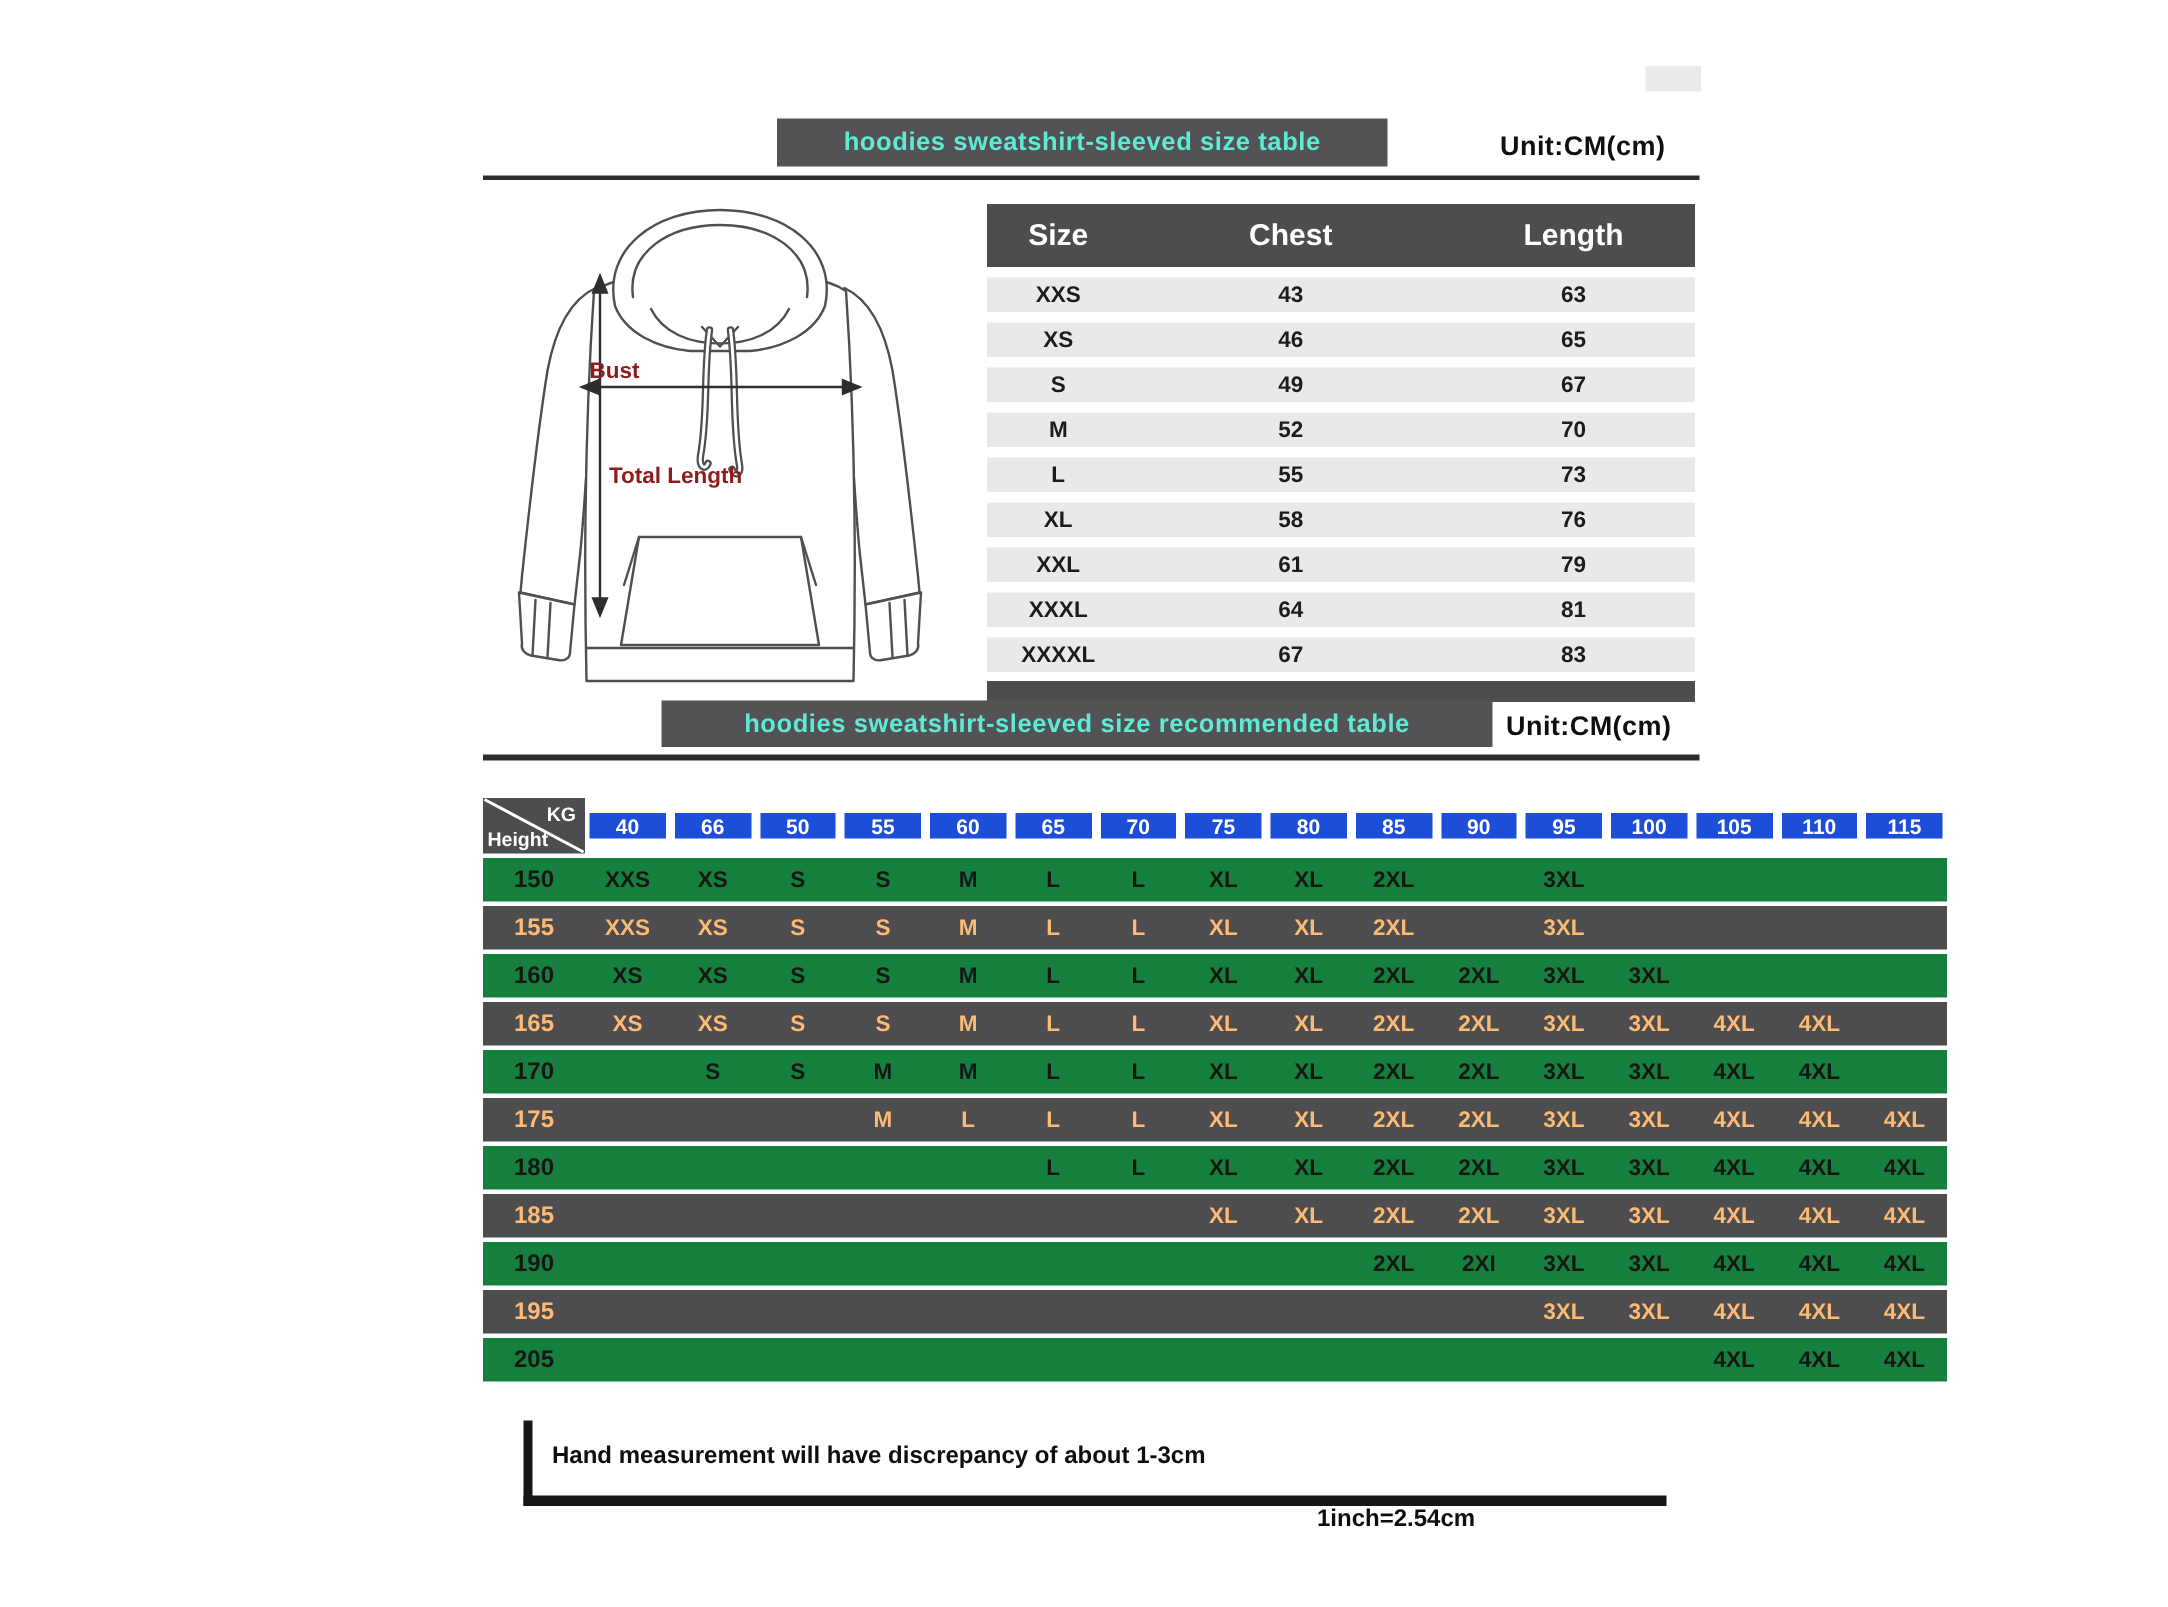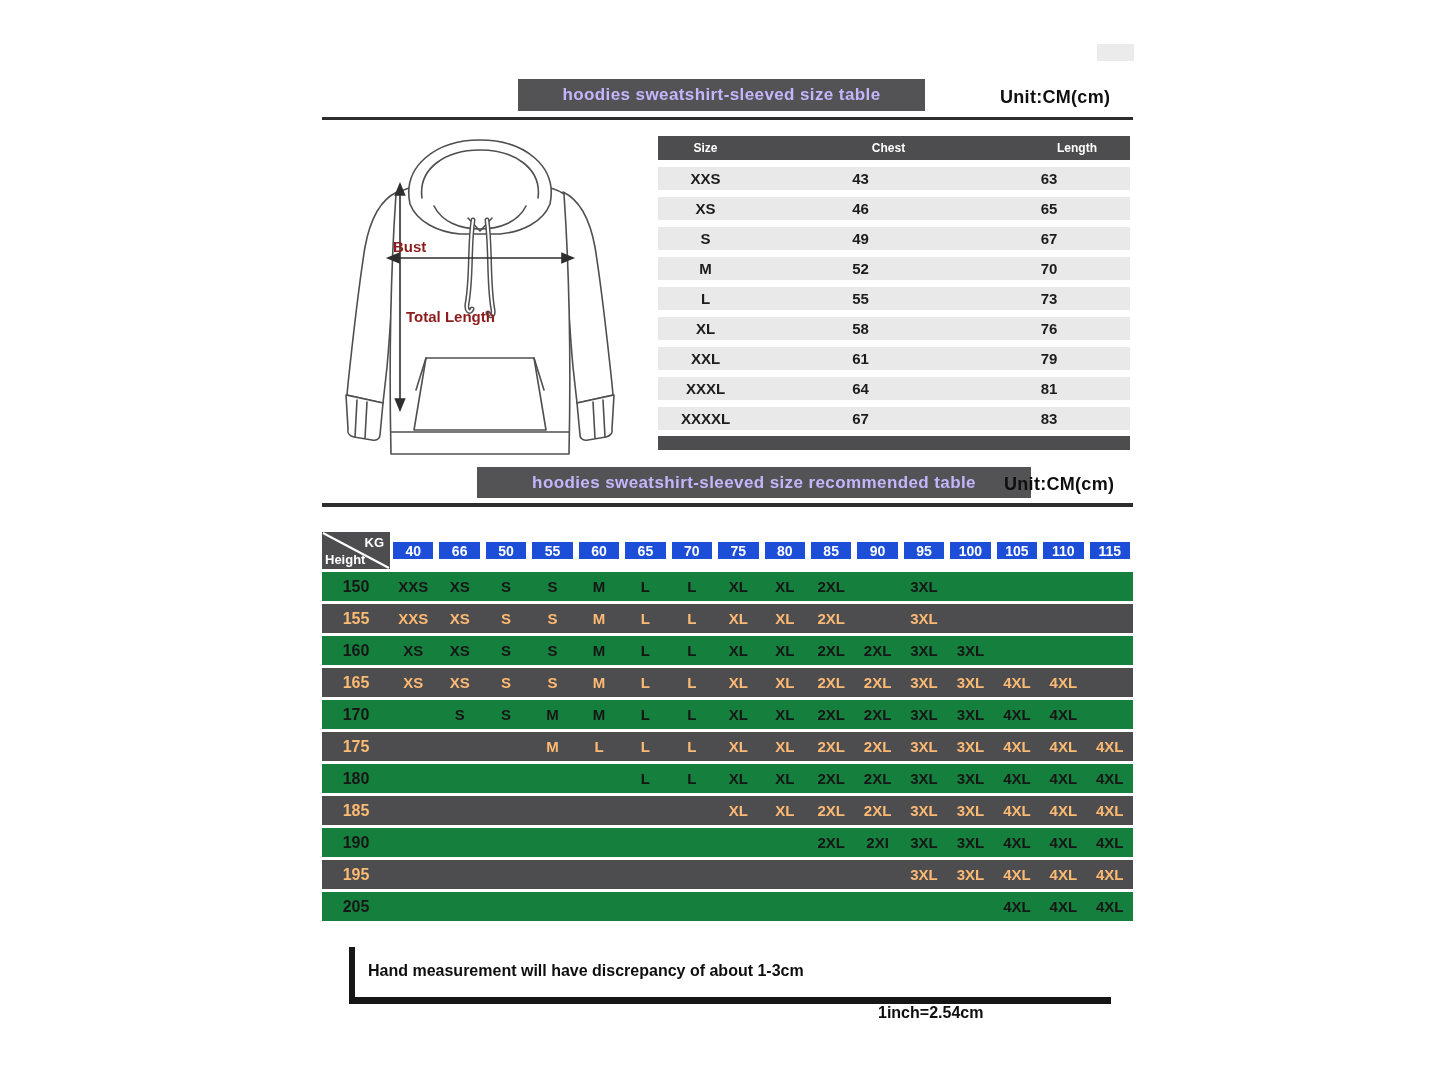--- a/index.html
+++ b/index.html
@@ -1,34 +1,34 @@
 <!DOCTYPE html>
 <html><head>
 <meta charset="utf-8">
 <style>
   html,body{margin:0;padding:0;background:#ffffff;}
   body{font-family:"Liberation Sans","DejaVu Sans",sans-serif;}
   .canvas{position:relative;width:1445px;height:1071px;background:#fff;overflow:hidden;margin:0 auto;}
   .abs{position:absolute;}
-  .titlebar{background:#535355;color:#c4b5fd;font-weight:bold;font-size:17px;
+  .titlebar{background:#535355;color:#5eead4;font-weight:bold;font-size:17px;
             display:flex;align-items:center;justify-content:center;letter-spacing:.4px;}
   .unit{font-weight:bold;font-size:18px;color:#0f0f0f;letter-spacing:.3px;}
   .divider{background:#2d2d2d;}
   .artifact{background:#e6e6e6;opacity:.8;}
 
   
   .t1{left:658px;top:136px;width:472px;}
-  .t1-head{display:grid;grid-template-columns:95px 215px 1fr;background:#4d4d4f;height:24px;
-           color:#fff;font-weight:bold;font-size:12px;align-items:center;text-align:center;gap:28px;}
+  .t1-head{display:grid;grid-template-columns:95px 215px 1fr;background:#4d4d4f;height:42px;
+           color:#fff;font-weight:bold;font-size:20px;align-items:center;text-align:center;}
   .t1-row{display:grid;grid-template-columns:95px 215px 1fr;background:#e9e9e9;height:23px;margin-top:7px;
           align-items:center;text-align:center;font-weight:bold;font-size:15px;color:#1c1c1c;}
   .t1-endbar{height:14px;background:#4d4d4f;margin-top:6px;}
 
   
-  .rec{left:322px;top:532px;width:811px;}
+  .rec{left:322px;top:532px;width:976px;}
   .rec-head{display:grid;grid-template-columns:68px repeat(16,1fr);height:37px;}
   .corner{background:#4d4d4f;position:relative;color:#fff;}
   .corner .kg{position:absolute;top:3px;right:6px;font-size:13px;font-weight:bold;}
   .corner .hei{position:absolute;bottom:2px;left:3px;font-size:13px;font-weight:bold;}
   .corner svg{position:absolute;left:0;top:0;}
   .wcell{background:#1d4ed8;margin:10px 3px;color:#fff;font-weight:bold;font-size:14px;
          display:flex;align-items:center;justify-content:center;}
   .rec-row{display:grid;grid-template-columns:68px repeat(16,1fr);height:29px;margin-top:3px;
            align-items:center;text-align:center;font-weight:bold;font-size:15px;}
   .rec-row.light{background:#15803d;color:#161616;}
@@ -158,21 +158,21 @@
         </div>
         <div class="t1-row">
           <div>XXXXL</div>
           <div>67</div>
           <div>83</div>
         </div>
       </div>
     <div class="t1-endbar"></div>
   </div>
 
-  <div class="abs titlebar" style="left:441px;top:467px;width:554px;height:31px;margin-left:36px;">hoodies sweatshirt-sleeved size recommended table</div>
+  <div class="abs titlebar" style="left:441px;top:467px;width:554px;height:31px;">hoodies sweatshirt-sleeved size recommended table</div>
   <div class="abs unit" style="left:1004px;top:474px;">Unit:CM(cm)</div>
   <div class="abs divider" style="left:322px;top:503px;width:811px;height:4px;"></div>
 
   <div class="abs rec">
     <div class="rec-head">
       <div class="corner">
         <svg width="68" height="37">
           <line x1="1" y1="1" x2="67" y2="36" stroke="#ffffff" stroke-width="2"></line>
         </svg>
         <span class="kg">KG</span>

